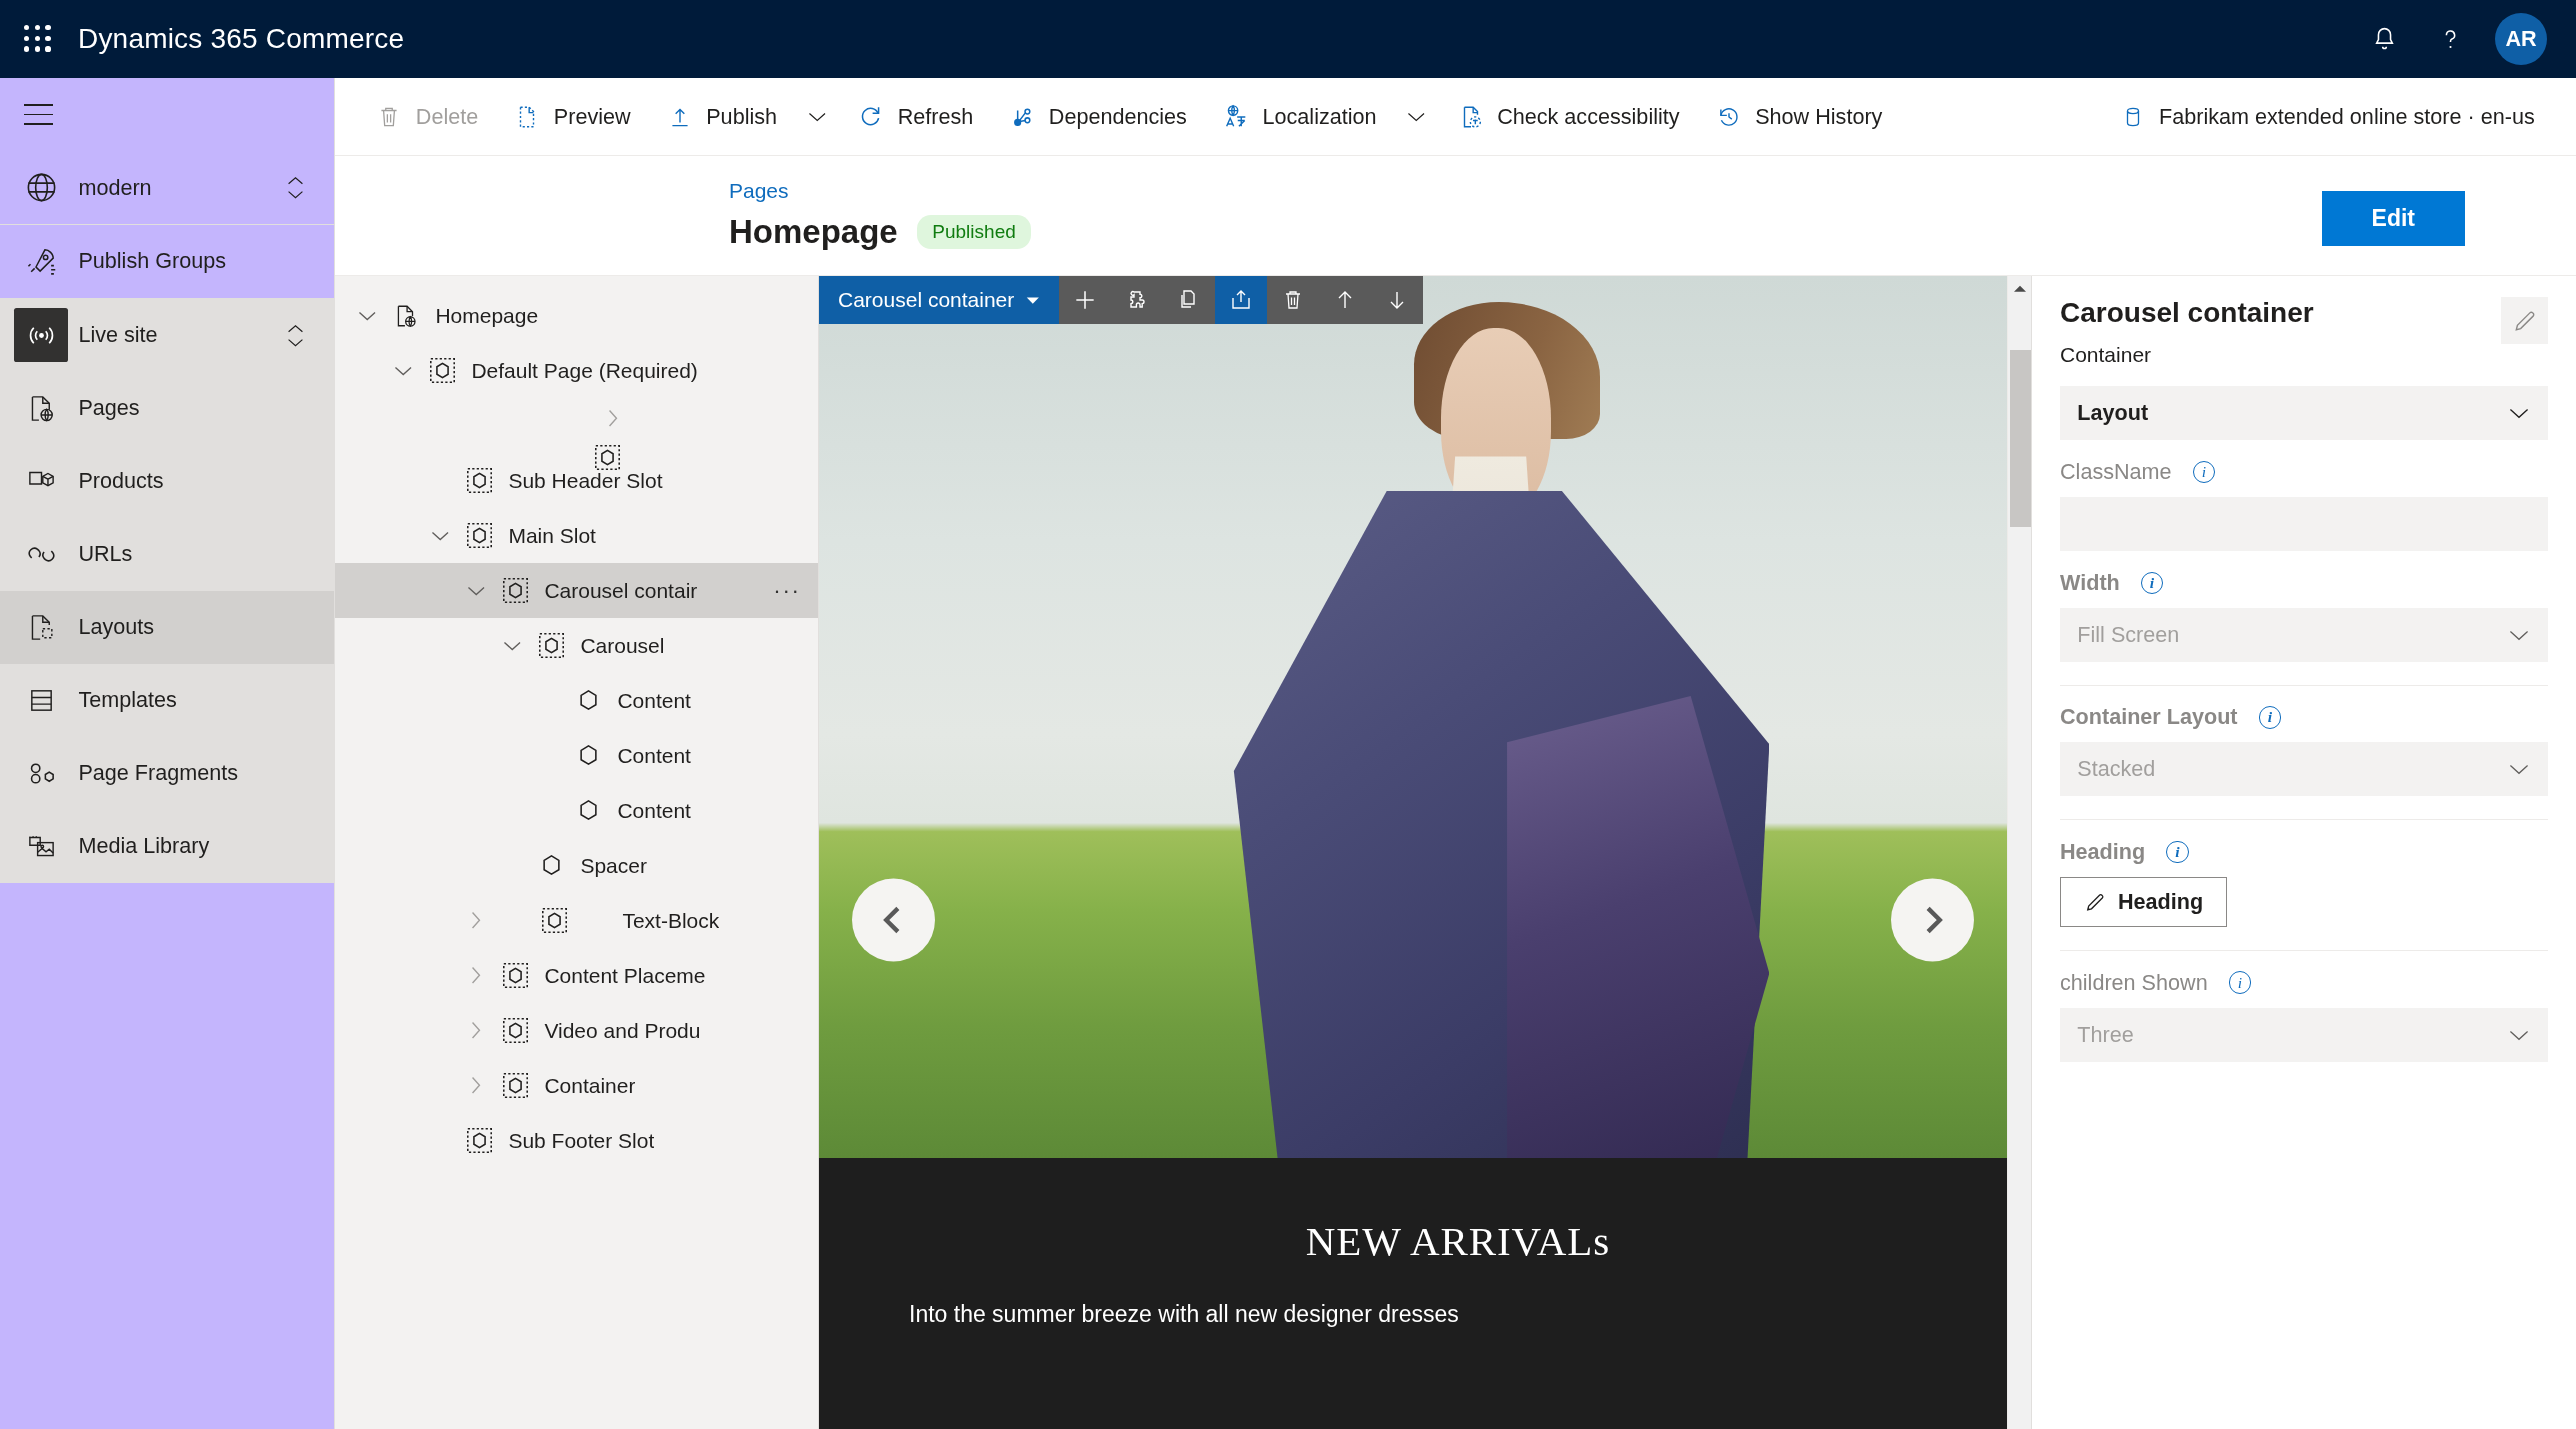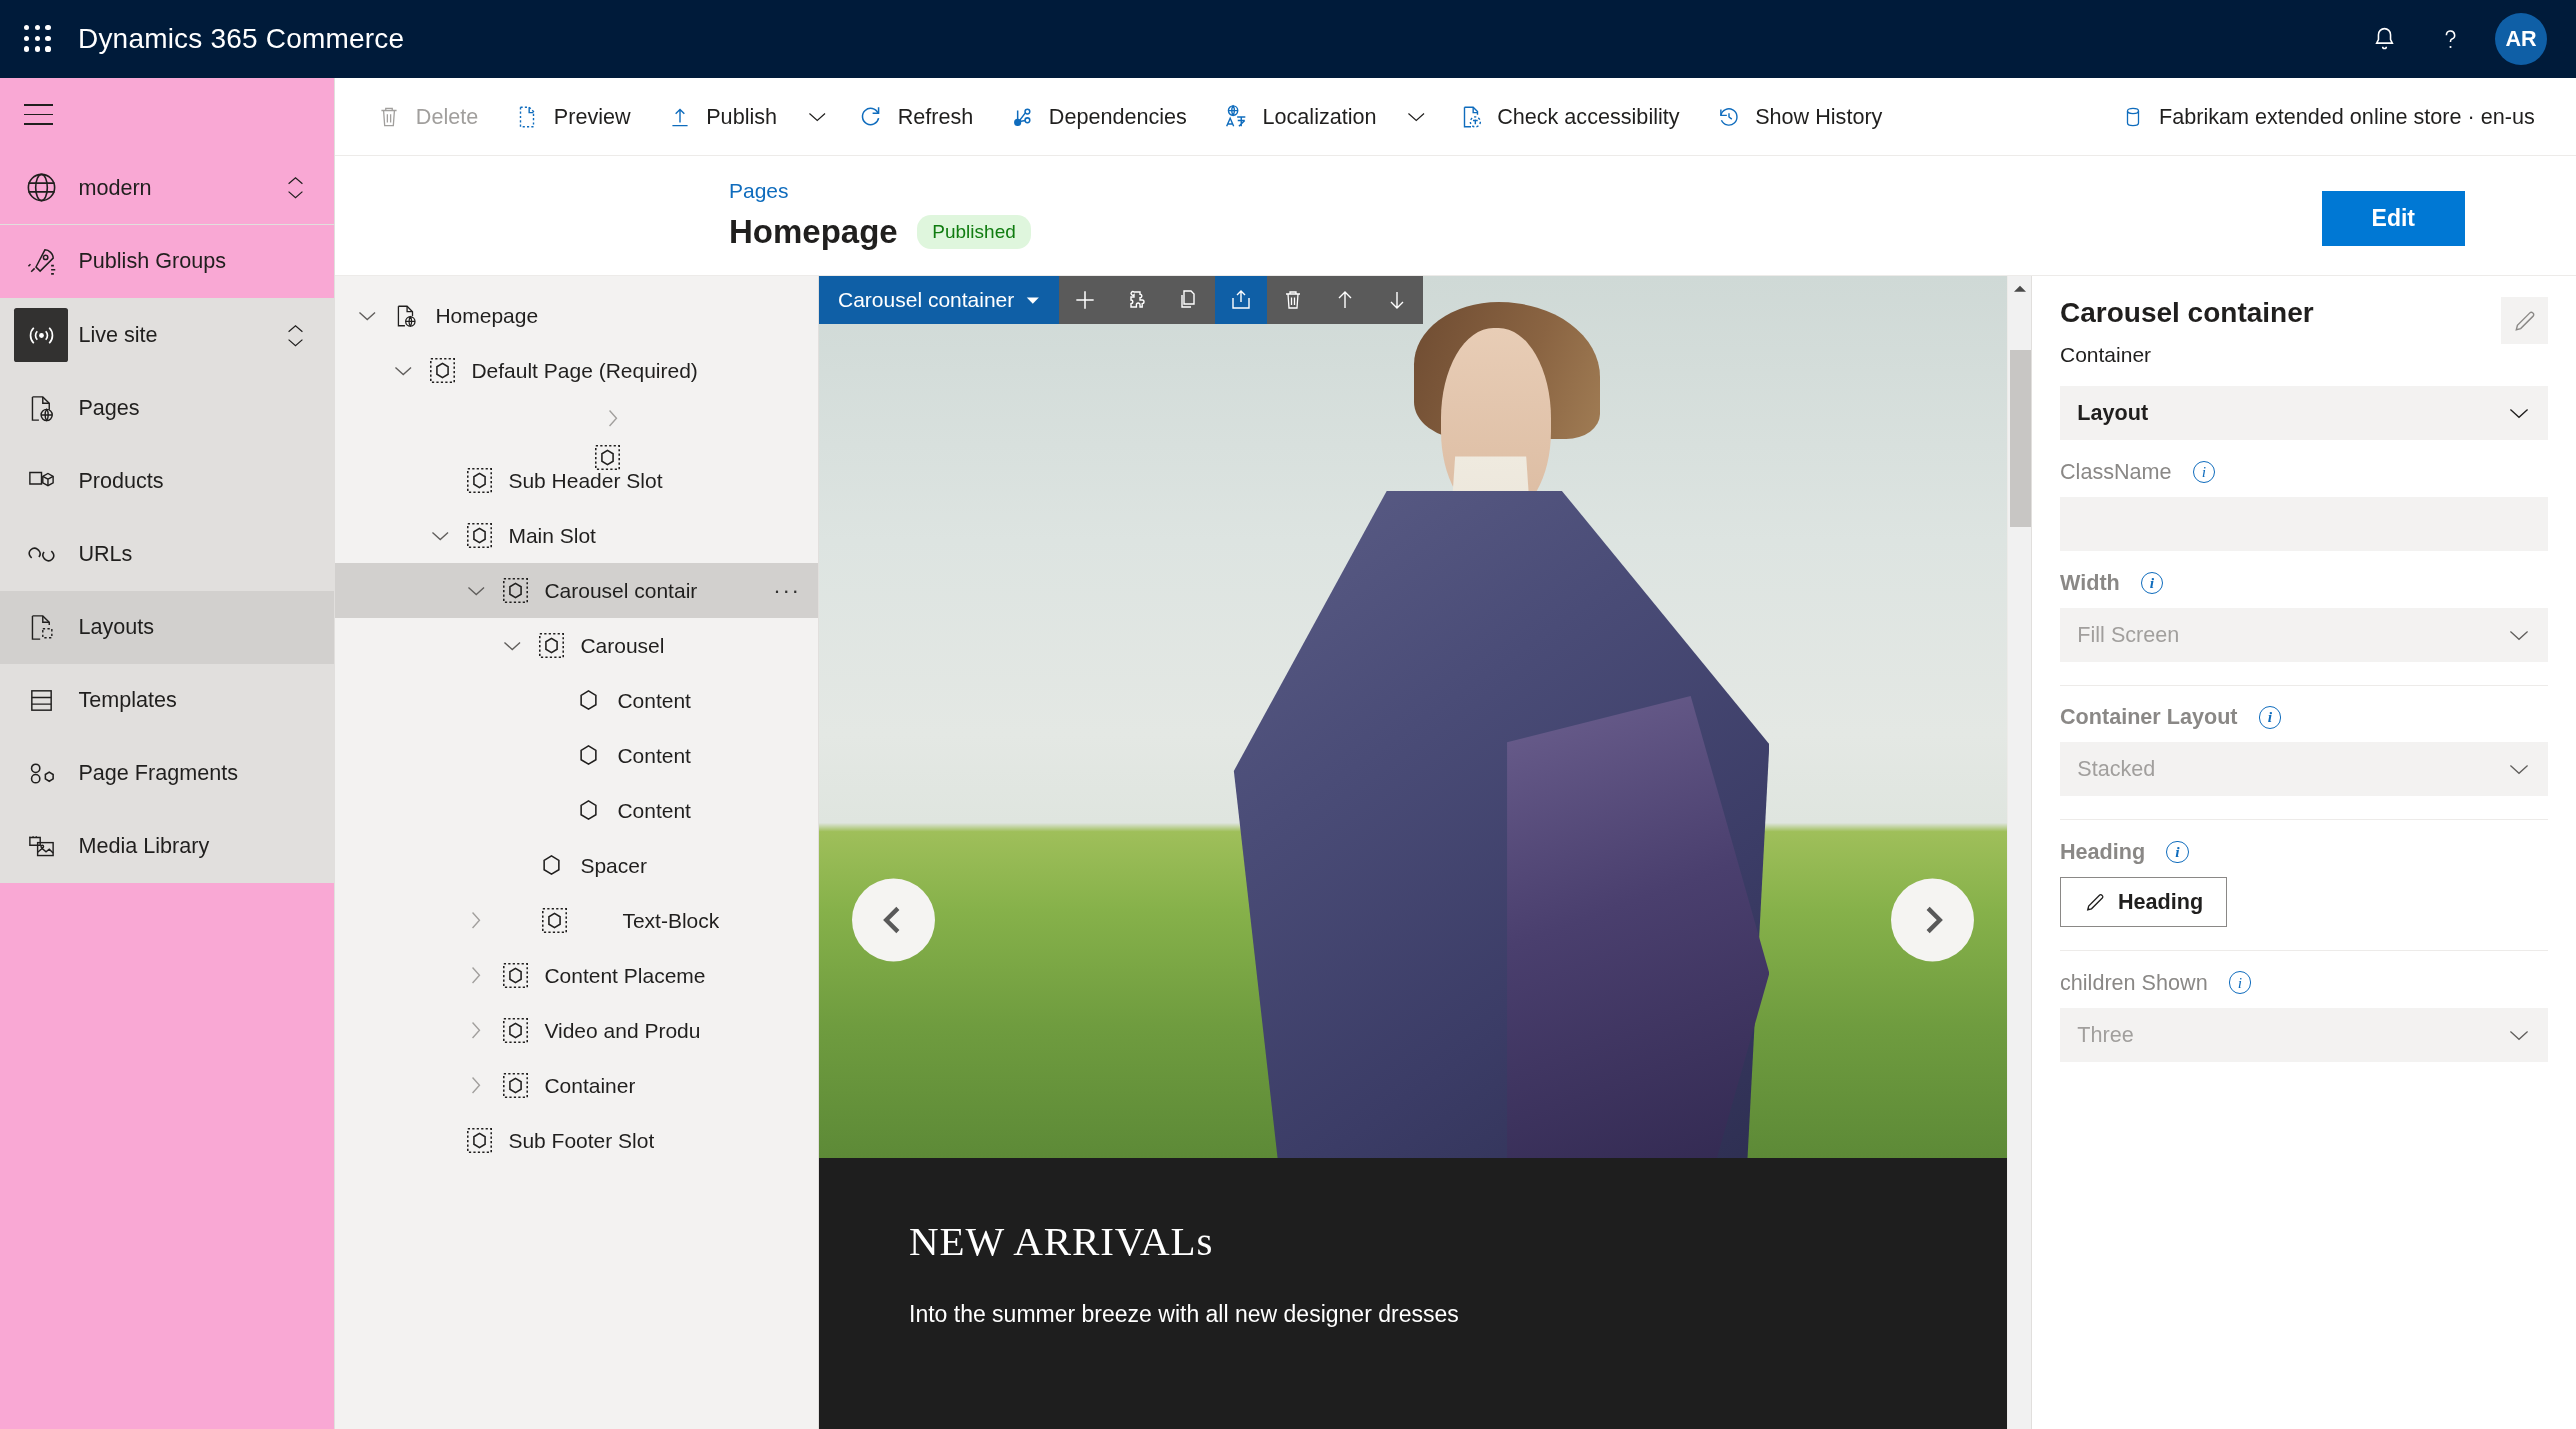--- a/index.html
+++ b/index.html
@@ -25,21 +25,21 @@
   .tb-icon { width: 66px; height: 66px; display:flex; align-items:center; justify-content:center;
     cursor:pointer; color:#fff; }
   .avatar { width: 52px; height: 52px; border-radius: 50%; background: #0F5FA6;
     display:flex; align-items:center; justify-content:center; font-size: 21.6px; font-weight: 600;
     margin-left: 12px; cursor: pointer; }
 
   
   .body-wrap { flex: 1; display: flex; min-height: 0; }
 
   
-  .leftnav { width: 335px; flex: 0 0 335px; background: #f9a8d4; border-right: 0.9px solid #E1DFDD;
+  .leftnav { width: 335px; flex: 0 0 335px; background: #c4b5fd; border-right: 0.9px solid #E1DFDD;
     display: flex; flex-direction: column; }
   .hamburger { width: 76px; height: 73px; display:flex; flex-direction:column; justify-content:center;
     align-items:center; gap:7.8px; cursor:pointer; }
   .hamburger span { display:block; width: 29px; height: 1.7px; background:#201F1E; }
   .nav-item { height: 73px; display:flex; align-items:center; padding-left: 14px; cursor:pointer;
     position: relative; }
   .nav-item .ico { width: 54px; height: 54px; display:flex; align-items:center; justify-content:center;
     flex: 0 0 54px; }
   .nav-item .lbl { font-size: 21.6px; color: #201F1E; margin-left: 10.4px; white-space: nowrap; }
   .nav-item .caret { margin-left: auto; margin-right: 29px; display:flex; flex-direction:column;
@@ -111,21 +111,21 @@
   .shirt { position:absolute; left: 36%; top: 18%; width: 26%; height: 42%;
     background: linear-gradient(180deg,#efeadf 0%,#ddd6c8 100%);
     clip-path: polygon(25% 0%, 75% 0%, 92% 100%, 8% 100%); }
   .head { position:absolute; left: 40%; top: 3%; width: 20%; height: 22%; border-radius: 48% 48% 45% 45%;
     background: linear-gradient(180deg,#e8cdb6 0%,#dcbca2 100%); }
   .hair { position:absolute; left: 35%; top: 0%; width: 34%; height: 16%;
     background: linear-gradient(110deg,#6f4c32 0%,#8a6442 60%,#a07c54 100%);
     border-radius: 50% 60% 20% 30%; }
   .hero-caption { position:absolute; left:0; right:0; top: 882px; bottom:0; background:#1E1E1E; color:#fff;
     padding: 59px 0 0 90px; }
-  .cap-title { font-family:"Liberation Serif", serif; font-size: 41px; letter-spacing: 0.9px; }
+  .cap-title { font-family:"Liberation Serif", serif; font-size: 41px; letter-spacing: 0.9px; text-align: center; }
   .cap-sub { font-size: 23px; margin-top: 36px; font-weight: 300; }
   .navbtn { position:absolute; top: 882px; transform: translateY(-50%); width: 83px; height: 83px;
     border-radius:50%; background:#F5F4F2; display:flex; align-items:center; justify-content:center;
     cursor:pointer; z-index: 5; }
   .navbtn.prev { left: 33px; top: 644px; }
   .navbtn.next { left: auto; right: 33px; top: 644px; }
 
   
   .vscroll { width: 24px; flex: 0 0 24px; background:#F1F1F1; position:relative; border-left:0.9px solid #EDEBE9; }
   .vs-up { height: 24px; display:flex; align-items:center; justify-content:center; cursor:pointer; }

